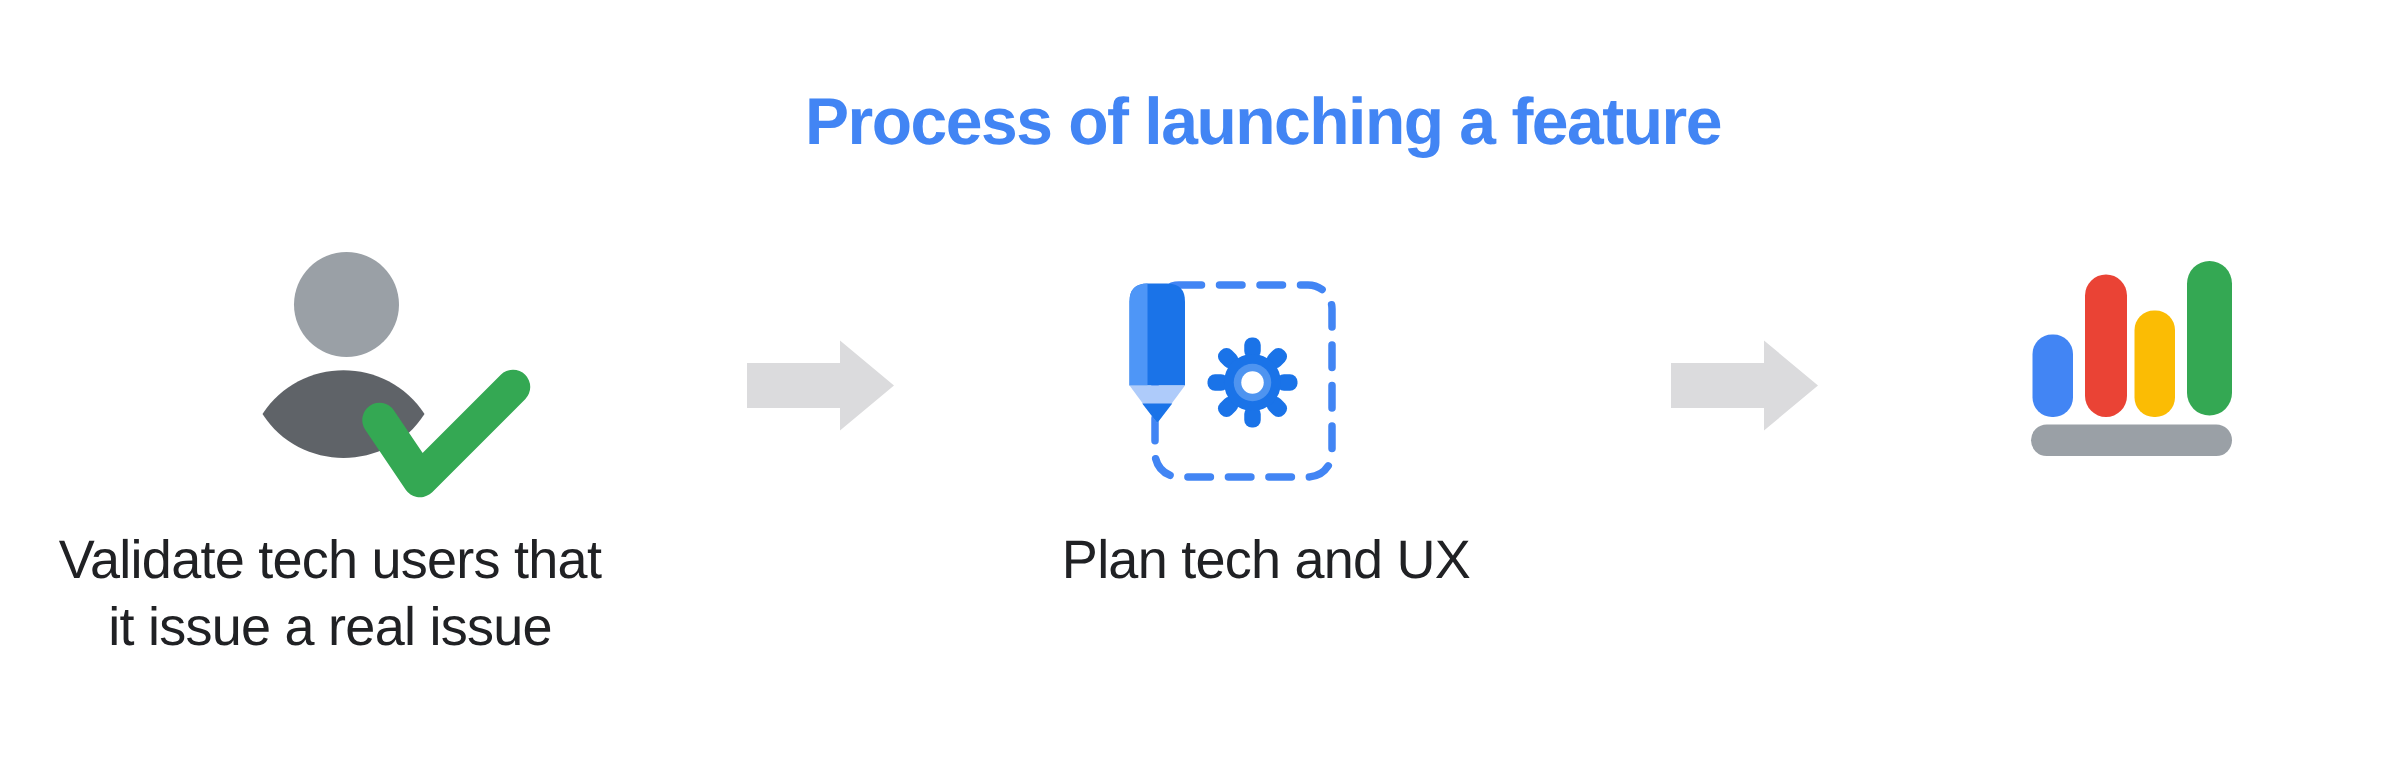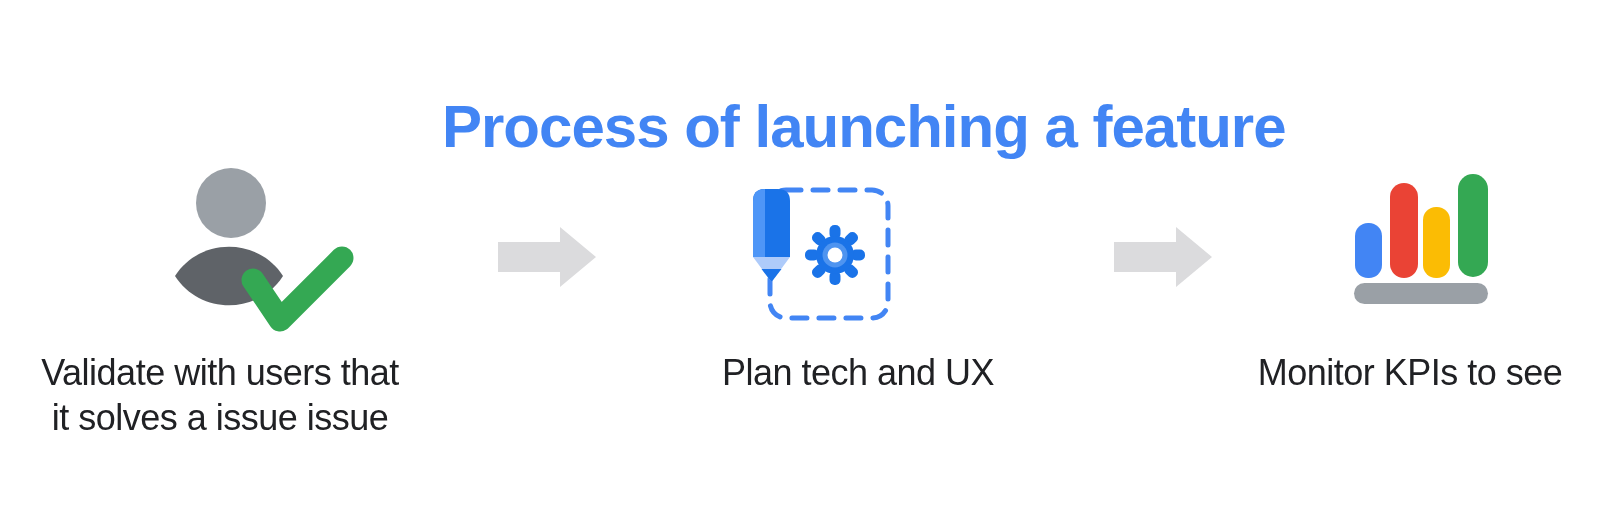--- a/index.html
+++ b/index.html
@@ -10,40 +10,39 @@
     background: #ffffff;
     font-family: "Liberation Sans", sans-serif;
     overflow: hidden;
   }
   .title {
     position: absolute;
     left: 442px;
     top: 58px;
     width: 800px;
     text-align: center;
-    font-size: 60px;
+    font-size: 44px;
     font-weight: 700;
     letter-spacing: -1px;
     color: #4285F4;
     line-height: 1.1;
     white-space: nowrap;
-    margin-top: 36px;
   }
   .step-label {
     position: absolute;
     top: 350px;
     text-align: center;
     font-size: 36px;
     font-weight: 400;
     letter-spacing: -0.5px;
     color: #202124;
     line-height: 45px;
   }
   .label-1 { left: 0px;    width: 440px; }
-  .label-2 { left: 658px;  width: 400px; text-align: center; }
+  .label-2 { left: 644px;  width: 400px; text-align: center; }
   .label-3 { left: 1210px; width: 400px; }
   .icon-abs { position: absolute; }
   .icon-1 { left: 160px;  top: 148px; }
   .icon-2 { left: 745px;  top: 180px; }
   .icon-3 { left: 1345px; top: 165px; }
   .arrow-1 { left: 498px;  top: 226px; }
   .arrow-2 { left: 1114px; top: 226px; }
 </style>
 </head>
 <body>
@@ -52,22 +51,22 @@
 
   <div class="title">Process of launching a feature</div>
 
   <div>
     <svg class="icon-abs icon-1" width="200" height="190" viewBox="0 0 200 190">
       <circle cx="71" cy="55" r="35" fill="#9AA0A6"></circle>
       <path d="M15 128 C 40 89, 98 89, 123 128 C 98 167, 40 167, 15 128 Z" fill="#5F6368"></path>
       <path d="M93 132 L120 172 L182 110" fill="none" stroke="#34A853" stroke-width="23" stroke-linecap="round" stroke-linejoin="round"></path>
     </svg>
     <div class="step-label label-1">
-      <span>Validate with users that</span><br>
-      <span>it solves a issue issue</span>
+      <span>Validate tech users that</span><br>
+      <span>it issue a real issue</span>
     </div>
   </div>
 
   <svg class="icon-abs arrow-1" width="100" height="62" viewBox="0 0 100 62">
     <polygon points="0,16 62,16 62,1 98,31 62,61 62,46 0,46" fill="#DBDBDD"></polygon>
   </svg>
 
   <div>
     <svg class="icon-abs icon-2" width="150" height="145" viewBox="0 0 150 145">
       <rect x="25" y="10" width="118" height="128" rx="16" fill="none" stroke="#4285F4" stroke-width="5" stroke-dasharray="15 12" stroke-linecap="round"></rect>
@@ -104,17 +103,17 @@
 
   <div>
     <svg class="icon-abs icon-3" width="155" height="150" viewBox="0 0 155 150">
       <rect x="10" y="58" width="27" height="55" rx="13" fill="#4285F4"></rect>
       <rect x="45" y="18" width="28" height="95" rx="14" fill="#EA4335"></rect>
       <rect x="78" y="42" width="27" height="71" rx="13" fill="#FBBC04"></rect>
       <rect x="113" y="9" width="30" height="103" rx="15" fill="#34A853"></rect>
       <rect x="9" y="118" width="134" height="21" rx="10.5" fill="#9AA0A6"></rect>
     </svg>
     <div class="step-label label-3">
-      <span>Monitor KPIs to see</span><br>
+      <br>
     </div>
   </div>
 
 </div>
 
 </body></html>

